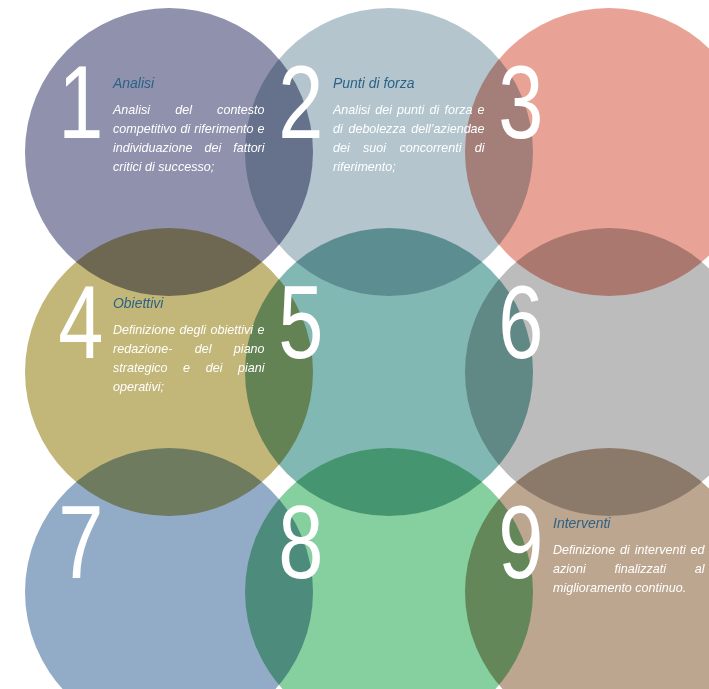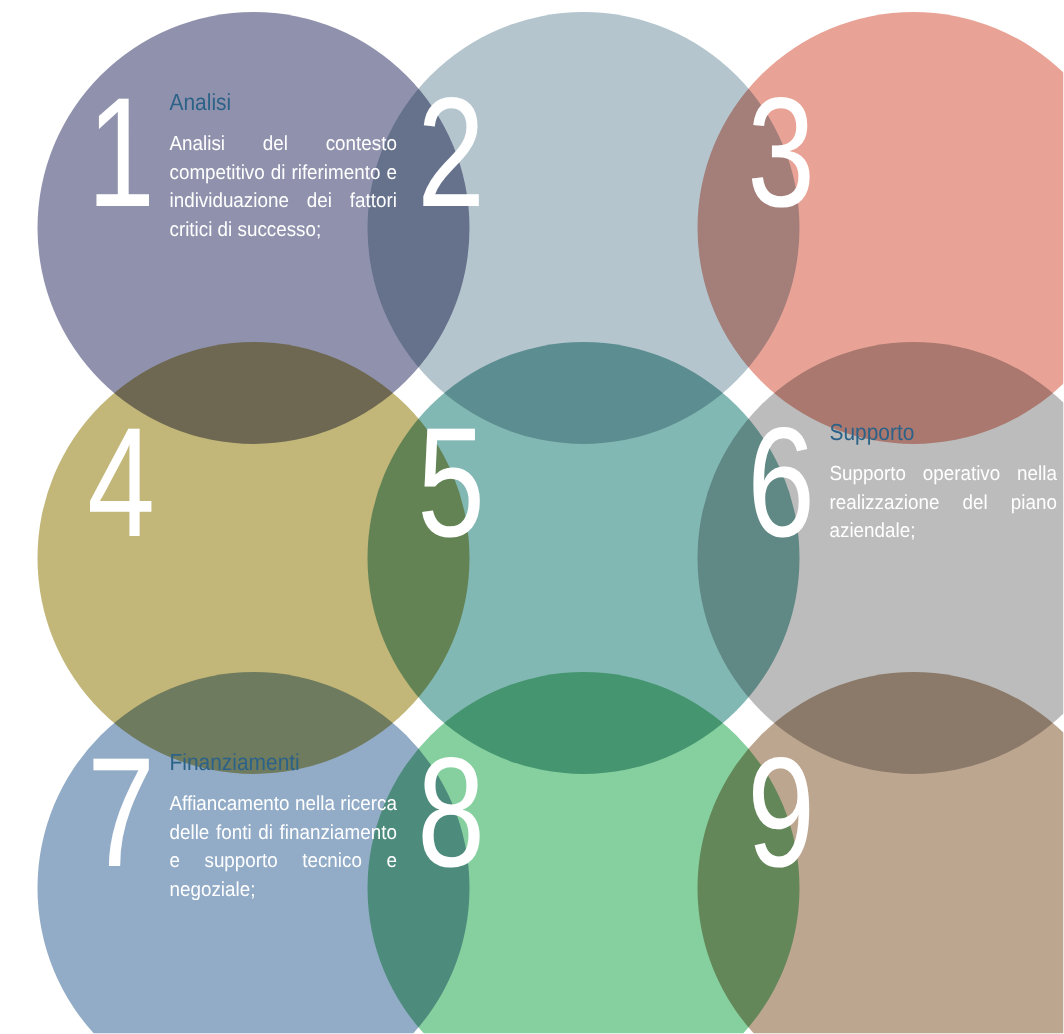--- a/index.html
+++ b/index.html
@@ -56,22 +56,23 @@
     font-weight: 400;
     transform: scaleX(0.78);
     transform-origin: 50% 50%;
     letter-spacing: -2px;
     -webkit-font-smoothing: antialiased;
   }
 
   .body-col {
     position: absolute;
     left: 74px;
-    top: 38px;
+    top: 52px;
     width: 152px;
+    font-style: italic;
   }
 
   .heading {
     color: #2c6287;
     font-family: "Liberation Sans Narrow", "Liberation Sans", sans-serif;
     font-size: 15.5px;
     line-height: 17px;
     font-weight: 400;
     transform: scaleX(0.9);
     transform-origin: 0 50%;
@@ -113,45 +114,49 @@
   <div class="text-layer">
       <div class="cell" style="left: 39px; top: 22px;">
         <div class="num">1</div>
         <div class="body-col">
           <div class="heading" style="color: rgb(44, 98, 135);">Analisi</div>
           <div class="desc" style="color: rgb(255, 255, 255);">Analisi del contesto competitivo di riferimento e individuazione dei fattori critici di successo;</div>
         </div>
       </div>
       <div class="cell" style="left: 259px; top: 22px;">
         <div class="num">2</div>
+        <div class="body-col">
+          <div class="heading" style="color: rgb(44, 98, 135);">Punti di forza</div>
+          <div class="desc" style="color: rgb(255, 255, 255);">Analisi dei punti di forza e di debolezza dell’aziendae dei suoi concorrenti di riferimento;</div>
+        </div>
       </div>
       <div class="cell" style="left: 479px; top: 22px;">
         <div class="num">3</div>
       </div>
       <div class="cell" style="left: 39px; top: 242px;">
         <div class="num">4</div>
+        <div class="body-col">
+          <div class="heading" style="color: rgb(44, 98, 135);">Obiettivi</div>
+          <div class="desc" style="color: rgb(255, 255, 255);">Definizione degli obiettivi e redazione- del piano strategico e dei piani operativi;</div>
+        </div>
       </div>
       <div class="cell" style="left: 259px; top: 242px;">
         <div class="num">5</div>
       </div>
       <div class="cell" style="left: 479px; top: 242px;">
         <div class="num">6</div>
-        <div class="body-col">
-          <div class="heading" style="color: rgb(44, 98, 135);">Supporto</div>
-          <div class="desc" style="color: rgb(255, 255, 255);">Supporto operativo nella realizzazione del piano aziendale;</div>
-        </div>
       </div>
       <div class="cell" style="left: 39px; top: 462px;">
         <div class="num">7</div>
-        <div class="body-col">
-          <div class="heading" style="color: rgb(44, 98, 135);">Finanziamenti</div>
-          <div class="desc" style="color: rgb(255, 255, 255);">Affiancamento nella ricerca delle fonti di finanziamento e supporto tecnico e negoziale;</div>
-        </div>
       </div>
       <div class="cell" style="left: 259px; top: 462px;">
         <div class="num">8</div>
       </div>
       <div class="cell" style="left: 479px; top: 462px;">
         <div class="num">9</div>
+        <div class="body-col">
+          <div class="heading" style="color: rgb(44, 98, 135);">Interventi</div>
+          <div class="desc" style="color: rgb(255, 255, 255);">Definizione di interventi ed azioni finalizzati al miglioramento continuo.</div>
+        </div>
       </div>
     </div>
 
 </div>
 
 </body></html>

